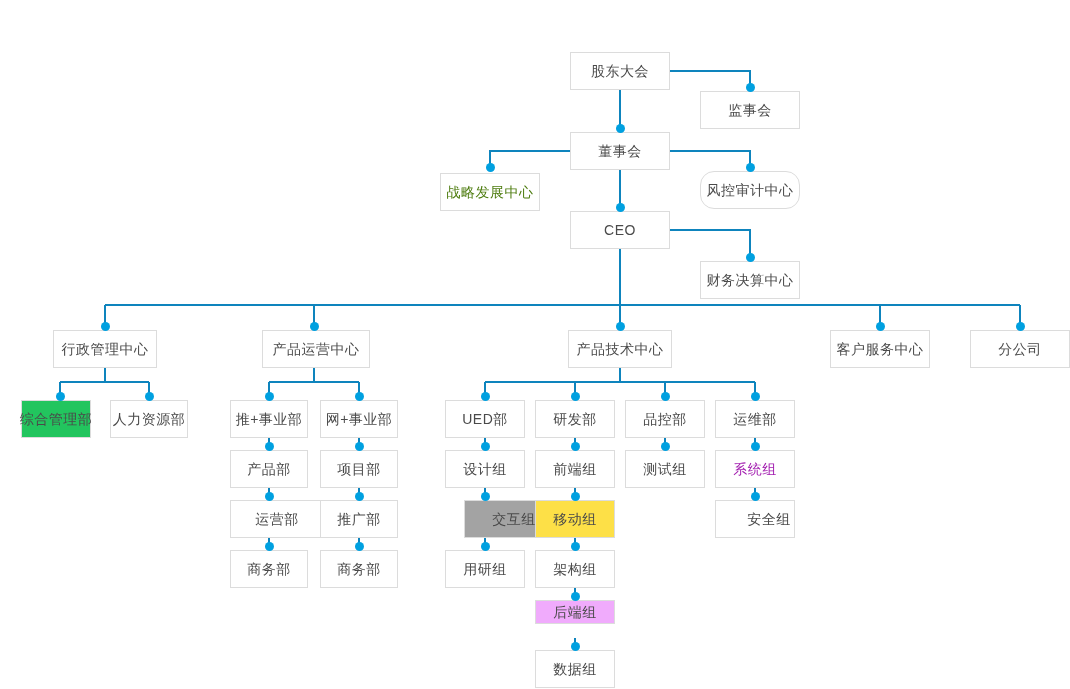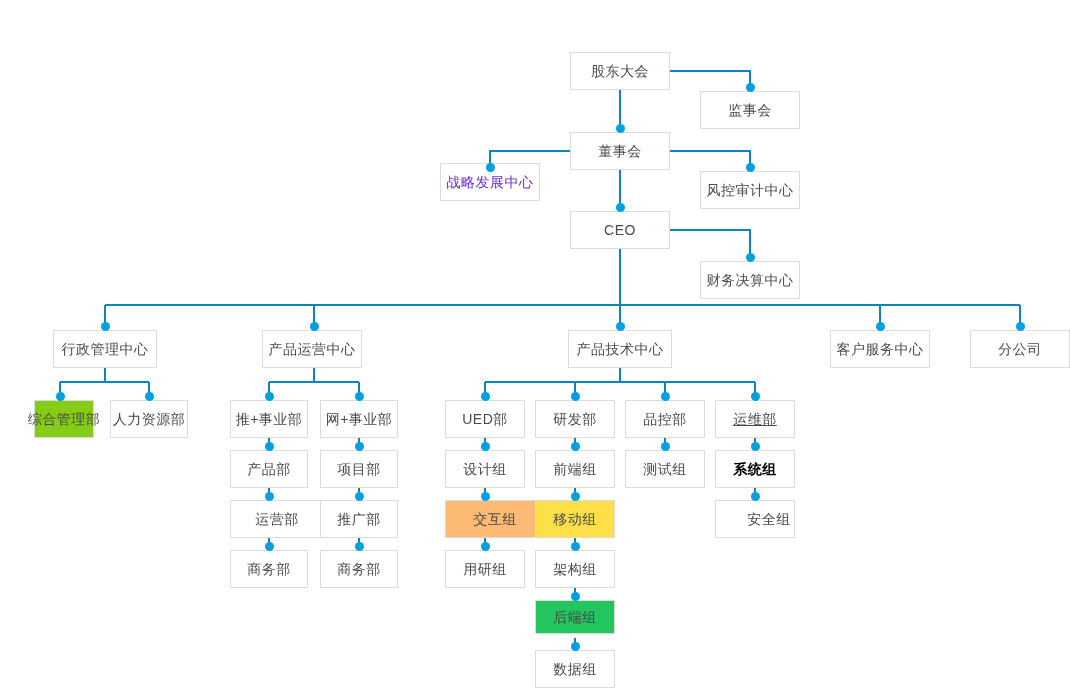--- a/index.html
+++ b/index.html
@@ -101,48 +101,48 @@
   <div id="node-layer">
       <div class="node" style="left: 570px; top: 52px; width: 100px; height: 38px; border-color: rgb(220, 220, 220); background: rgb(255, 255, 255); color: rgb(74, 74, 74);">
         <span class="node-label">股东大会</span>
       </div>
       <div class="node" style="left: 700px; top: 91px; width: 100px; height: 38px; border-color: rgb(220, 220, 220); background: rgb(255, 255, 255); color: rgb(74, 74, 74);">
         <span class="node-label">监事会</span>
       </div>
       <div class="node" style="left: 570px; top: 132px; width: 100px; height: 38px; border-color: rgb(220, 220, 220); background: rgb(255, 255, 255); color: rgb(74, 74, 74);">
         <span class="node-label">董事会</span>
       </div>
-      <div class="node" style="left: 440px; top: 163px; width: 100px; height: 38px; border-color: rgb(220, 220, 220); background: rgb(255, 255, 255); color: #6d28d9;">
+      <div class="node" style="left: 440px; top: 173px; width: 100px; height: 38px; border-color: rgb(220, 220, 220); background: rgb(255, 255, 255); color: #4d7c0f;">
         <span class="node-label">战略发展中心</span>
       </div>
-      <div class="node" style="left: 700px; top: 171px; width: 100px; height: 38px; border-color: rgb(220, 220, 220); background: rgb(255, 255, 255); color: rgb(74, 74, 74);">
+      <div class="node" style="left: 700px; top: 171px; width: 100px; height: 38px; border-color: rgb(220, 220, 220); background: rgb(255, 255, 255); color: rgb(74, 74, 74); border-radius: 14px;">
         <span class="node-label">风控审计中心</span>
       </div>
       <div class="node" style="left: 570px; top: 211px; width: 100px; height: 38px; border-color: rgb(220, 220, 220); background: rgb(255, 255, 255); color: rgb(74, 74, 74);">
         <span class="node-label">CEO</span>
       </div>
       <div class="node" style="left: 700px; top: 261px; width: 100px; height: 38px; border-color: rgb(220, 220, 220); background: rgb(255, 255, 255); color: rgb(74, 74, 74);">
         <span class="node-label">财务决算中心</span>
       </div>
       <div class="node" style="left: 53px; top: 330px; width: 104px; height: 38px; border-color: rgb(220, 220, 220); background: rgb(255, 255, 255); color: rgb(74, 74, 74);">
         <span class="node-label">行政管理中心</span>
       </div>
-      <div class="node" style="left: 262px; top: 330px; width: 100px; height: 38px; border-color: rgb(220, 220, 220); background: rgb(255, 255, 255); color: rgb(74, 74, 74);">
+      <div class="node" style="left: 262px; top: 330px; width: 108px; height: 38px; border-color: rgb(220, 220, 220); background: rgb(255, 255, 255); color: rgb(74, 74, 74);">
         <span class="node-label">产品运营中心</span>
       </div>
       <div class="node" style="left: 568px; top: 330px; width: 104px; height: 38px; border-color: rgb(220, 220, 220); background: rgb(255, 255, 255); color: rgb(74, 74, 74);">
         <span class="node-label">产品技术中心</span>
       </div>
       <div class="node" style="left: 830px; top: 330px; width: 100px; height: 38px; border-color: rgb(220, 220, 220); background: rgb(255, 255, 255); color: rgb(74, 74, 74);">
         <span class="node-label">客户服务中心</span>
       </div>
       <div class="node" style="left: 970px; top: 330px; width: 100px; height: 38px; border-color: rgb(220, 220, 220); background: rgb(255, 255, 255); color: rgb(74, 74, 74);">
         <span class="node-label">分公司</span>
       </div>
-      <div class="node" style="left: 34px; top: 400px; width: 60px; height: 38px; border-color: rgb(220, 220, 220); background: #84cc16; color: rgb(74, 74, 74);">
+      <div class="node" style="left: 21px; top: 400px; width: 70px; height: 38px; border-color: rgb(220, 220, 220); background: #22c55e; color: rgb(74, 74, 74);">
         <span class="node-label">综合管理部</span>
       </div>
       <div class="node" style="left: 110px; top: 400px; width: 78px; height: 38px; border-color: rgb(220, 220, 220); background: rgb(255, 255, 255); color: rgb(74, 74, 74);">
         <span class="node-label">人力资源部</span>
       </div>
       <div class="node" style="left: 230px; top: 400px; width: 78px; height: 38px; border-color: rgb(220, 220, 220); background: rgb(255, 255, 255); color: rgb(74, 74, 74);">
         <span class="node-label">推+事业部</span>
       </div>
       <div class="node" style="left: 230px; top: 450px; width: 78px; height: 38px; border-color: rgb(220, 220, 220); background: rgb(255, 255, 255); color: rgb(74, 74, 74);">
         <span class="node-label">产品部</span>
@@ -164,54 +164,54 @@
       </div>
       <div class="node" style="left: 320px; top: 550px; width: 78px; height: 38px; border-color: rgb(220, 220, 220); background: rgb(255, 255, 255); color: rgb(74, 74, 74);">
         <span class="node-label">商务部</span>
       </div>
       <div class="node" style="left: 445px; top: 400px; width: 80px; height: 38px; border-color: rgb(220, 220, 220); background: rgb(255, 255, 255); color: rgb(74, 74, 74);">
         <span class="node-label">UED部</span>
       </div>
       <div class="node" style="left: 445px; top: 450px; width: 80px; height: 38px; border-color: rgb(220, 220, 220); background: rgb(255, 255, 255); color: rgb(74, 74, 74);">
         <span class="node-label">设计组</span>
       </div>
-      <div class="node" style="left: 445px; top: 500px; width: 100px; height: 38px; border-color: rgb(220, 220, 220); background: #fdba74; color: rgb(74, 74, 74);">
+      <div class="node" style="left: 464px; top: 500px; width: 100px; height: 38px; border-color: rgb(220, 220, 220); background: #a3a3a3; color: rgb(74, 74, 74);">
         <span class="node-label">交互组</span>
       </div>
       <div class="node" style="left: 445px; top: 550px; width: 80px; height: 38px; border-color: rgb(220, 220, 220); background: rgb(255, 255, 255); color: rgb(74, 74, 74);">
         <span class="node-label">用研组</span>
       </div>
       <div class="node" style="left: 535px; top: 400px; width: 80px; height: 38px; border-color: rgb(220, 220, 220); background: rgb(255, 255, 255); color: rgb(74, 74, 74);">
         <span class="node-label">研发部</span>
       </div>
       <div class="node" style="left: 535px; top: 450px; width: 80px; height: 38px; border-color: rgb(220, 220, 220); background: rgb(255, 255, 255); color: rgb(74, 74, 74);">
         <span class="node-label">前端组</span>
       </div>
       <div class="node" style="left: 535px; top: 500px; width: 80px; height: 38px; border-color: rgb(220, 220, 220); background: #fde047; color: rgb(74, 74, 74);">
         <span class="node-label">移动组</span>
       </div>
       <div class="node" style="left: 535px; top: 550px; width: 80px; height: 38px; border-color: rgb(220, 220, 220); background: rgb(255, 255, 255); color: rgb(74, 74, 74);">
         <span class="node-label">架构组</span>
       </div>
-      <div class="node" style="left: 535px; top: 600px; width: 80px; height: 34px; border-color: rgb(220, 220, 220); background: #22c55e; color: rgb(74, 74, 74);">
+      <div class="node" style="left: 535px; top: 600px; width: 80px; height: 24px; border-color: rgb(220, 220, 220); background: #f0abfc; color: rgb(74, 74, 74);">
         <span class="node-label">后端组</span>
       </div>
       <div class="node" style="left: 535px; top: 650px; width: 80px; height: 38px; border-color: rgb(220, 220, 220); background: rgb(255, 255, 255); color: rgb(74, 74, 74);">
         <span class="node-label">数据组</span>
       </div>
       <div class="node" style="left: 625px; top: 400px; width: 80px; height: 38px; border-color: rgb(220, 220, 220); background: rgb(255, 255, 255); color: rgb(74, 74, 74);">
         <span class="node-label">品控部</span>
       </div>
       <div class="node" style="left: 625px; top: 450px; width: 80px; height: 38px; border-color: rgb(220, 220, 220); background: rgb(255, 255, 255); color: rgb(74, 74, 74);">
         <span class="node-label">测试组</span>
       </div>
-      <div class="node" style="left: 715px; top: 400px; width: 80px; height: 38px; border-color: rgb(220, 220, 220); background: rgb(255, 255, 255); color: rgb(74, 74, 74); text-decoration: underline;">
+      <div class="node" style="left: 715px; top: 400px; width: 80px; height: 38px; border-color: rgb(220, 220, 220); background: rgb(255, 255, 255); color: rgb(74, 74, 74);">
         <span class="node-label">运维部</span>
       </div>
-      <div class="node" style="left: 715px; top: 450px; width: 80px; height: 38px; border-color: rgb(220, 220, 220); background: rgb(255, 255, 255); color: #000000; font-weight: bold;">
+      <div class="node" style="left: 715px; top: 450px; width: 80px; height: 38px; border-color: rgb(220, 220, 220); background: rgb(255, 255, 255); color: #a21caf;">
         <span class="node-label">系统组</span>
       </div>
       <div class="node" style="left: 715px; top: 500px; width: 80px; height: 38px; border-color: rgb(220, 220, 220); background: rgb(255, 255, 255); color: rgb(74, 74, 74); padding-left: 28px;">
         <span class="node-label">安全组</span>
       </div>
     </div>
   <div id="dot-layer">
       <div class="dot" style="left: 745.5px; top: 82.5px; background: rgb(0, 160, 224);"></div>
       <div class="dot" style="left: 615.5px; top: 123.5px; background: rgb(0, 160, 224);"></div>
       <div class="dot" style="left: 485.5px; top: 162.5px; background: rgb(0, 160, 224);"></div>

